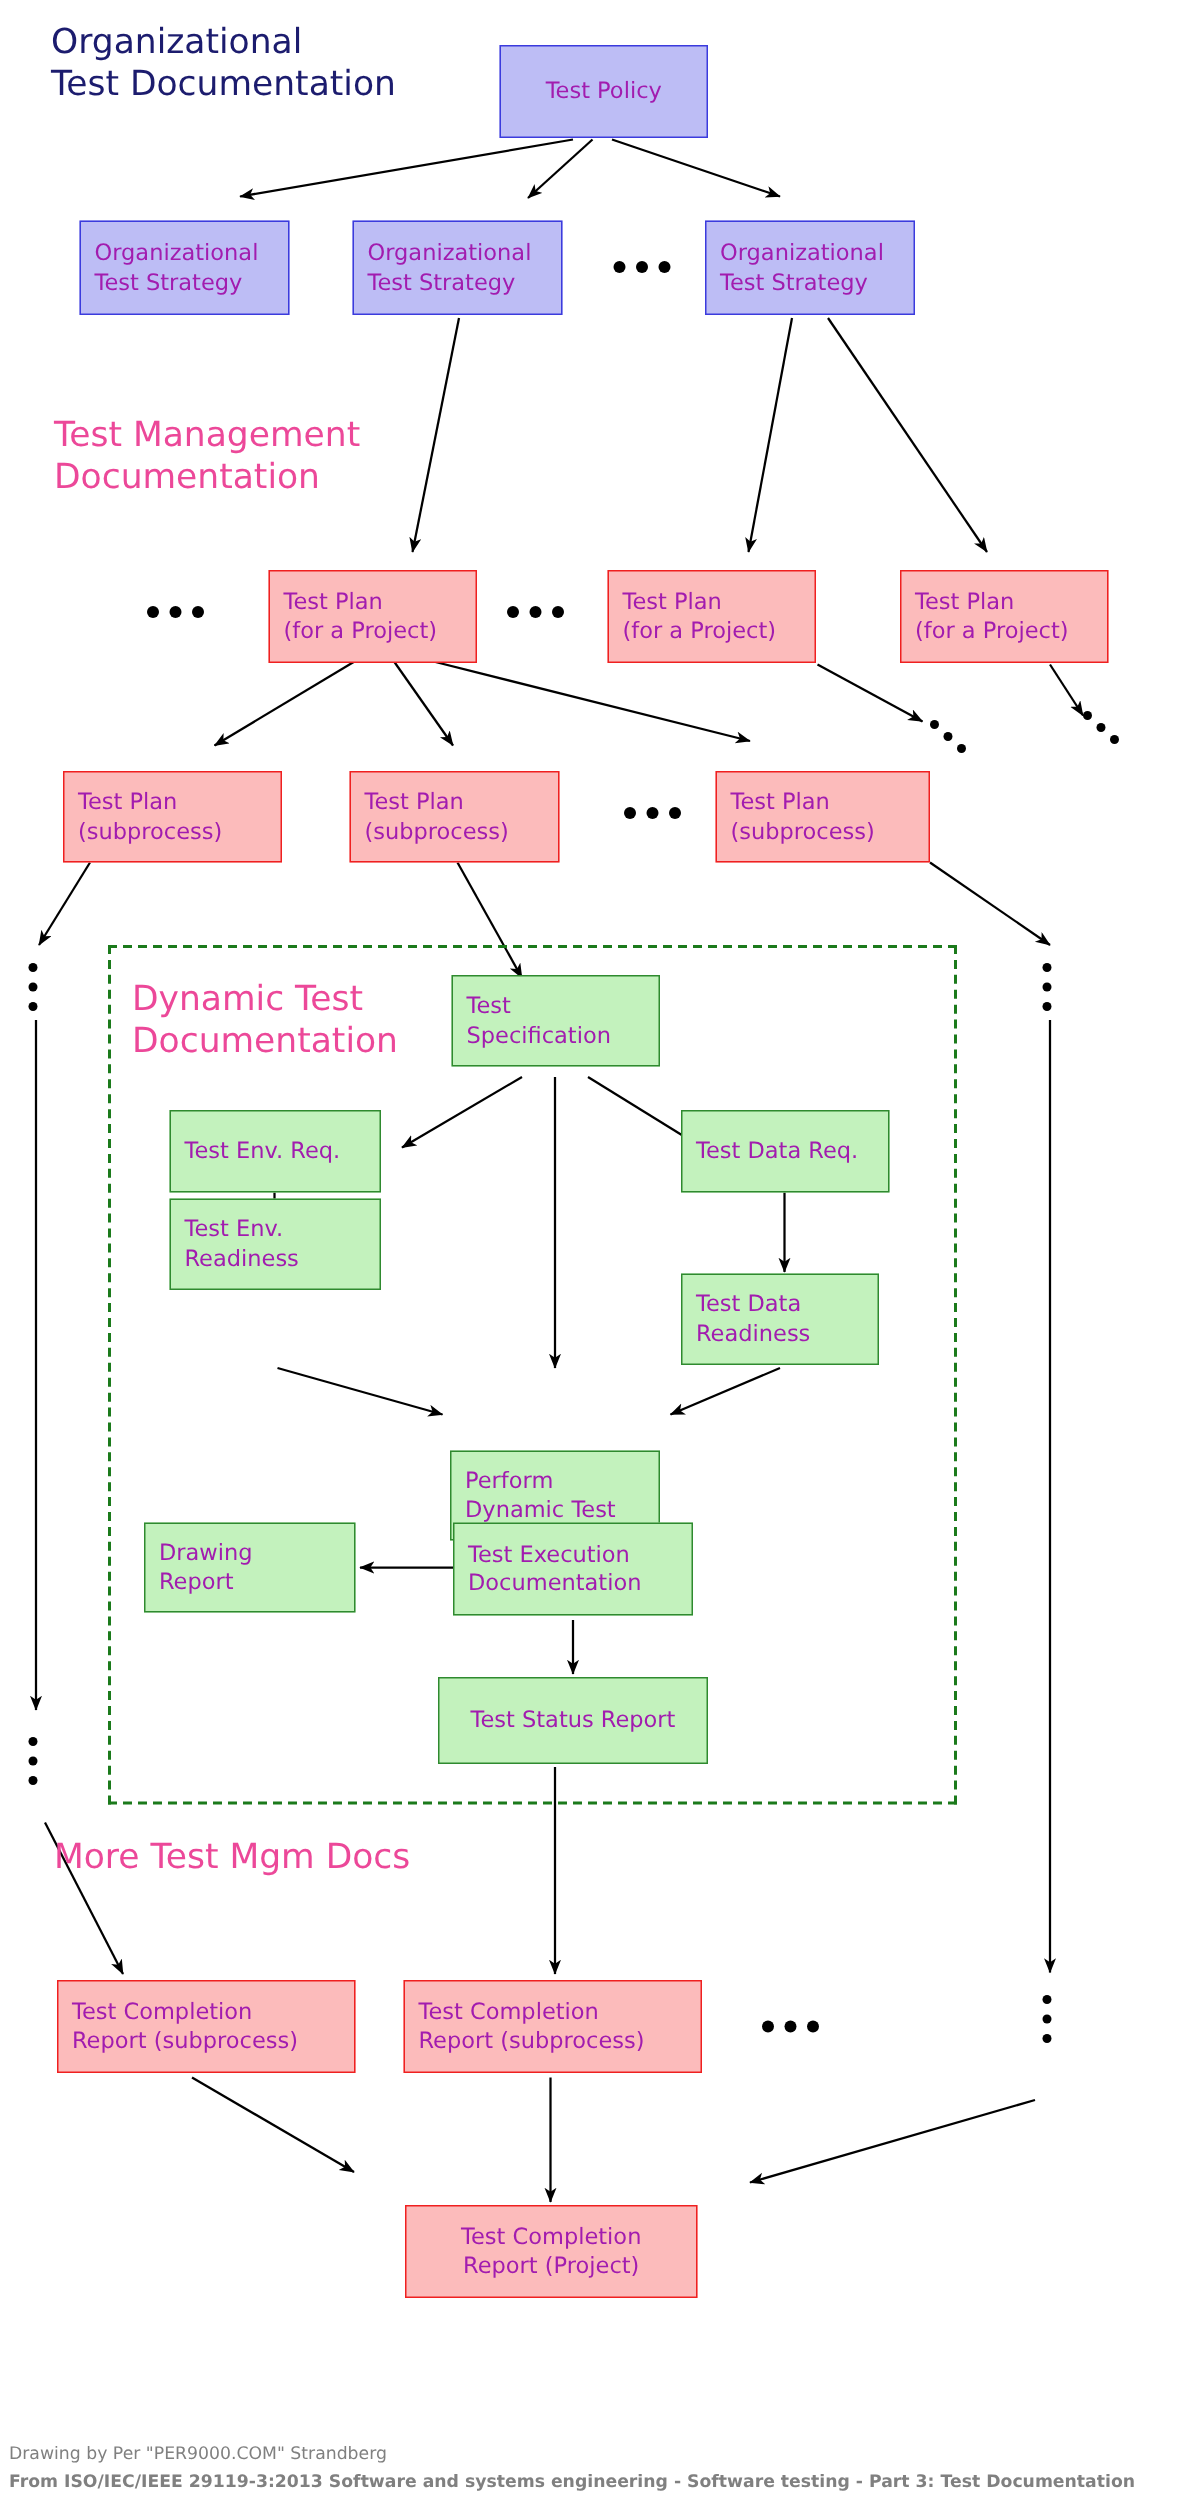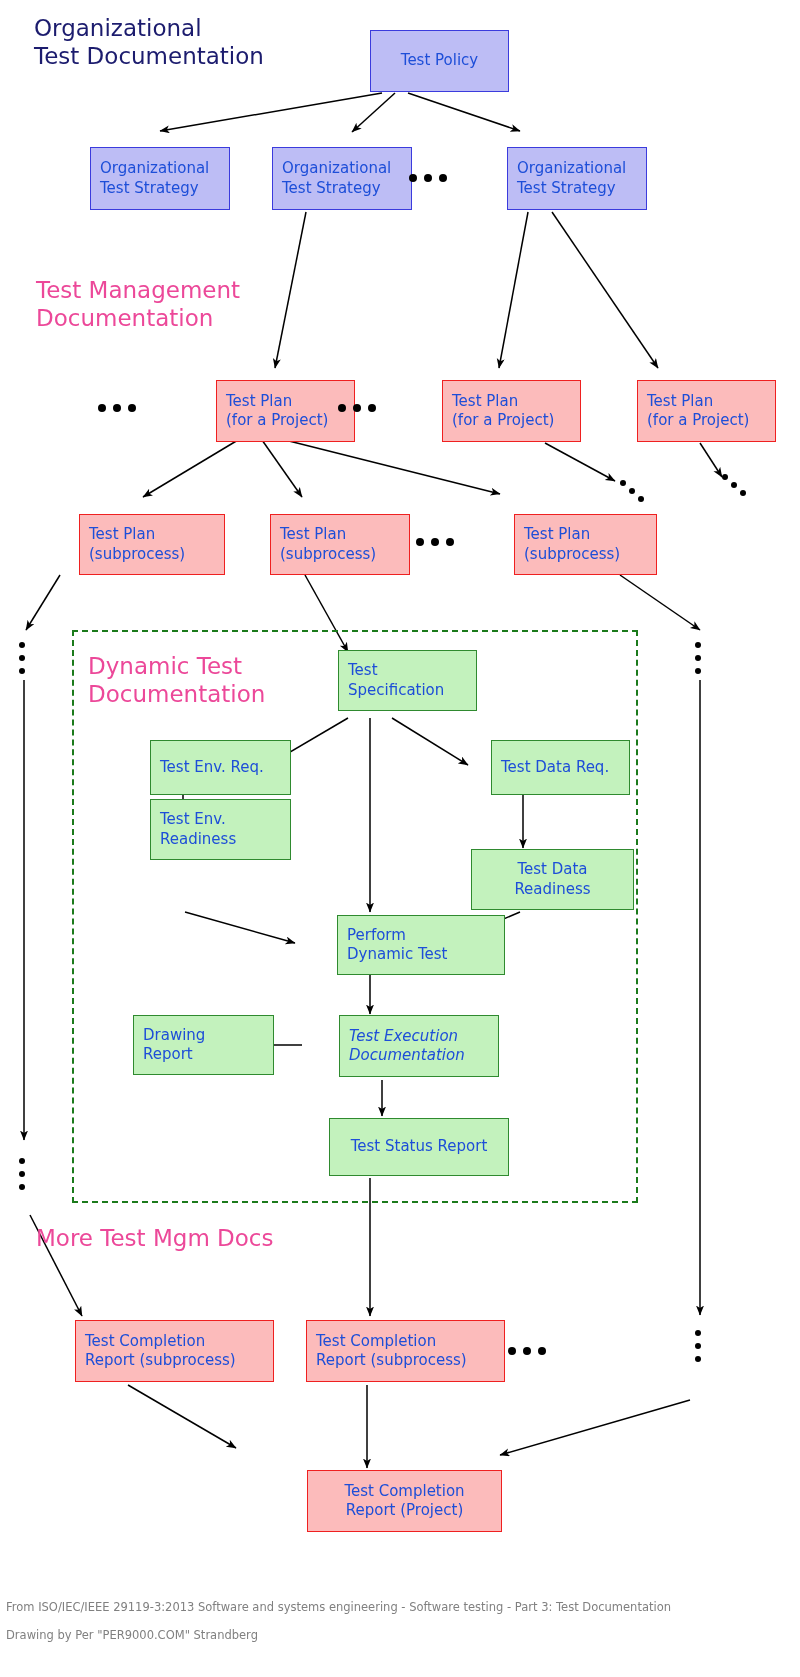--- a/index.html
+++ b/index.html
@@ -26,24 +26,23 @@
   }
   .node {
     position: absolute;
     box-sizing: border-box;
     display: flex;
     flex-direction: column;
     justify-content: center;
     padding: 0 9px;
     font-size: 15px;
     line-height: 1.30;
-    color: #1d4ed8;
+    color: #a21caf;
     white-space: pre-line;
     z-index: 3;
-    margin-left: 37px;
   }
   .node.blue {
     background: #bdbdf5;
     border: 1.5px solid #3b3bdd;
   }
   .node.red {
     background: #fcbbbb;
     border: 1.5px solid #ef2020;
   }
   .node.green {
@@ -242,30 +241,30 @@
   <div class="node green" style="left:301px; top:650px; width:139px; height:61px;">Test
 Specification</div>
 
   <div class="node green" style="left:454px; top:740px; width:139px; height:55px;">Test Data Req.</div>
 
   <div class="node green" style="left:113px; top:740px; width:141px; height:55px;">Test Env. Req.</div>
 
   <div class="node green" style="left:113px; top:799px; width:141px; height:61px;">Test Env.
 Readiness</div>
 
-  <div class="node green" style="left:434px; top:849px; width:163px; height:61px;text-align:center;">Test Data
+  <div class="node green" style="left:454px; top:849px; width:132px; height:61px;">Test Data
 Readiness</div>
 
-  <div class="node green" style="left:300px; top:915px; width:168px; height:60px;">Perform
+  <div class="node green" style="left:300px; top:967px; width:140px; height:60px;">Perform
 Dynamic Test</div>
 
   <div class="node green" style="left:96px; top:1015px; width:141px; height:60px;">Drawing
 Report</div>
 
-  <div class="node green" style="left:302px; top:1015px; width:160px; height:62px;font-style:italic;">Test Execution
+  <div class="node green" style="left:302px; top:1015px; width:160px; height:62px;">Test Execution
 Documentation</div>
 
   <div class="node green center" style="left:292px; top:1118px; width:180px; height:58px;">Test Status Report</div>
 
   <div class="node red" style="left:38px; top:1320px; width:199px; height:62px;">Test Completion
 Report (subprocess)</div>
 
   <div class="node red" style="left:269px; top:1320px; width:199px; height:62px;">Test Completion
 Report (subprocess)</div>
 
@@ -332,15 +331,15 @@
       <i></i>
   </div>
 
   <div class="ellipsis-v" style="left:695px; top:1330px;">
     <i></i>
       <i></i>
       <i></i>
   </div>
 
   <div class="footer" style="top:1628px;">Drawing by Per "PER9000.COM" Strandberg</div>
-  <div class="footer" style="top:1600px;">From ISO/IEC/IEEE 29119-3:2013 Software and systems engineering - Software testing - Part 3: Test Documentation</div>
+  <div class="footer" style="top:1647px;font-weight:bold;">From ISO/IEC/IEEE 29119-3:2013 Software and systems engineering - Software testing - Part 3: Test Documentation</div>
 
 </div>
 
 </body></html>

